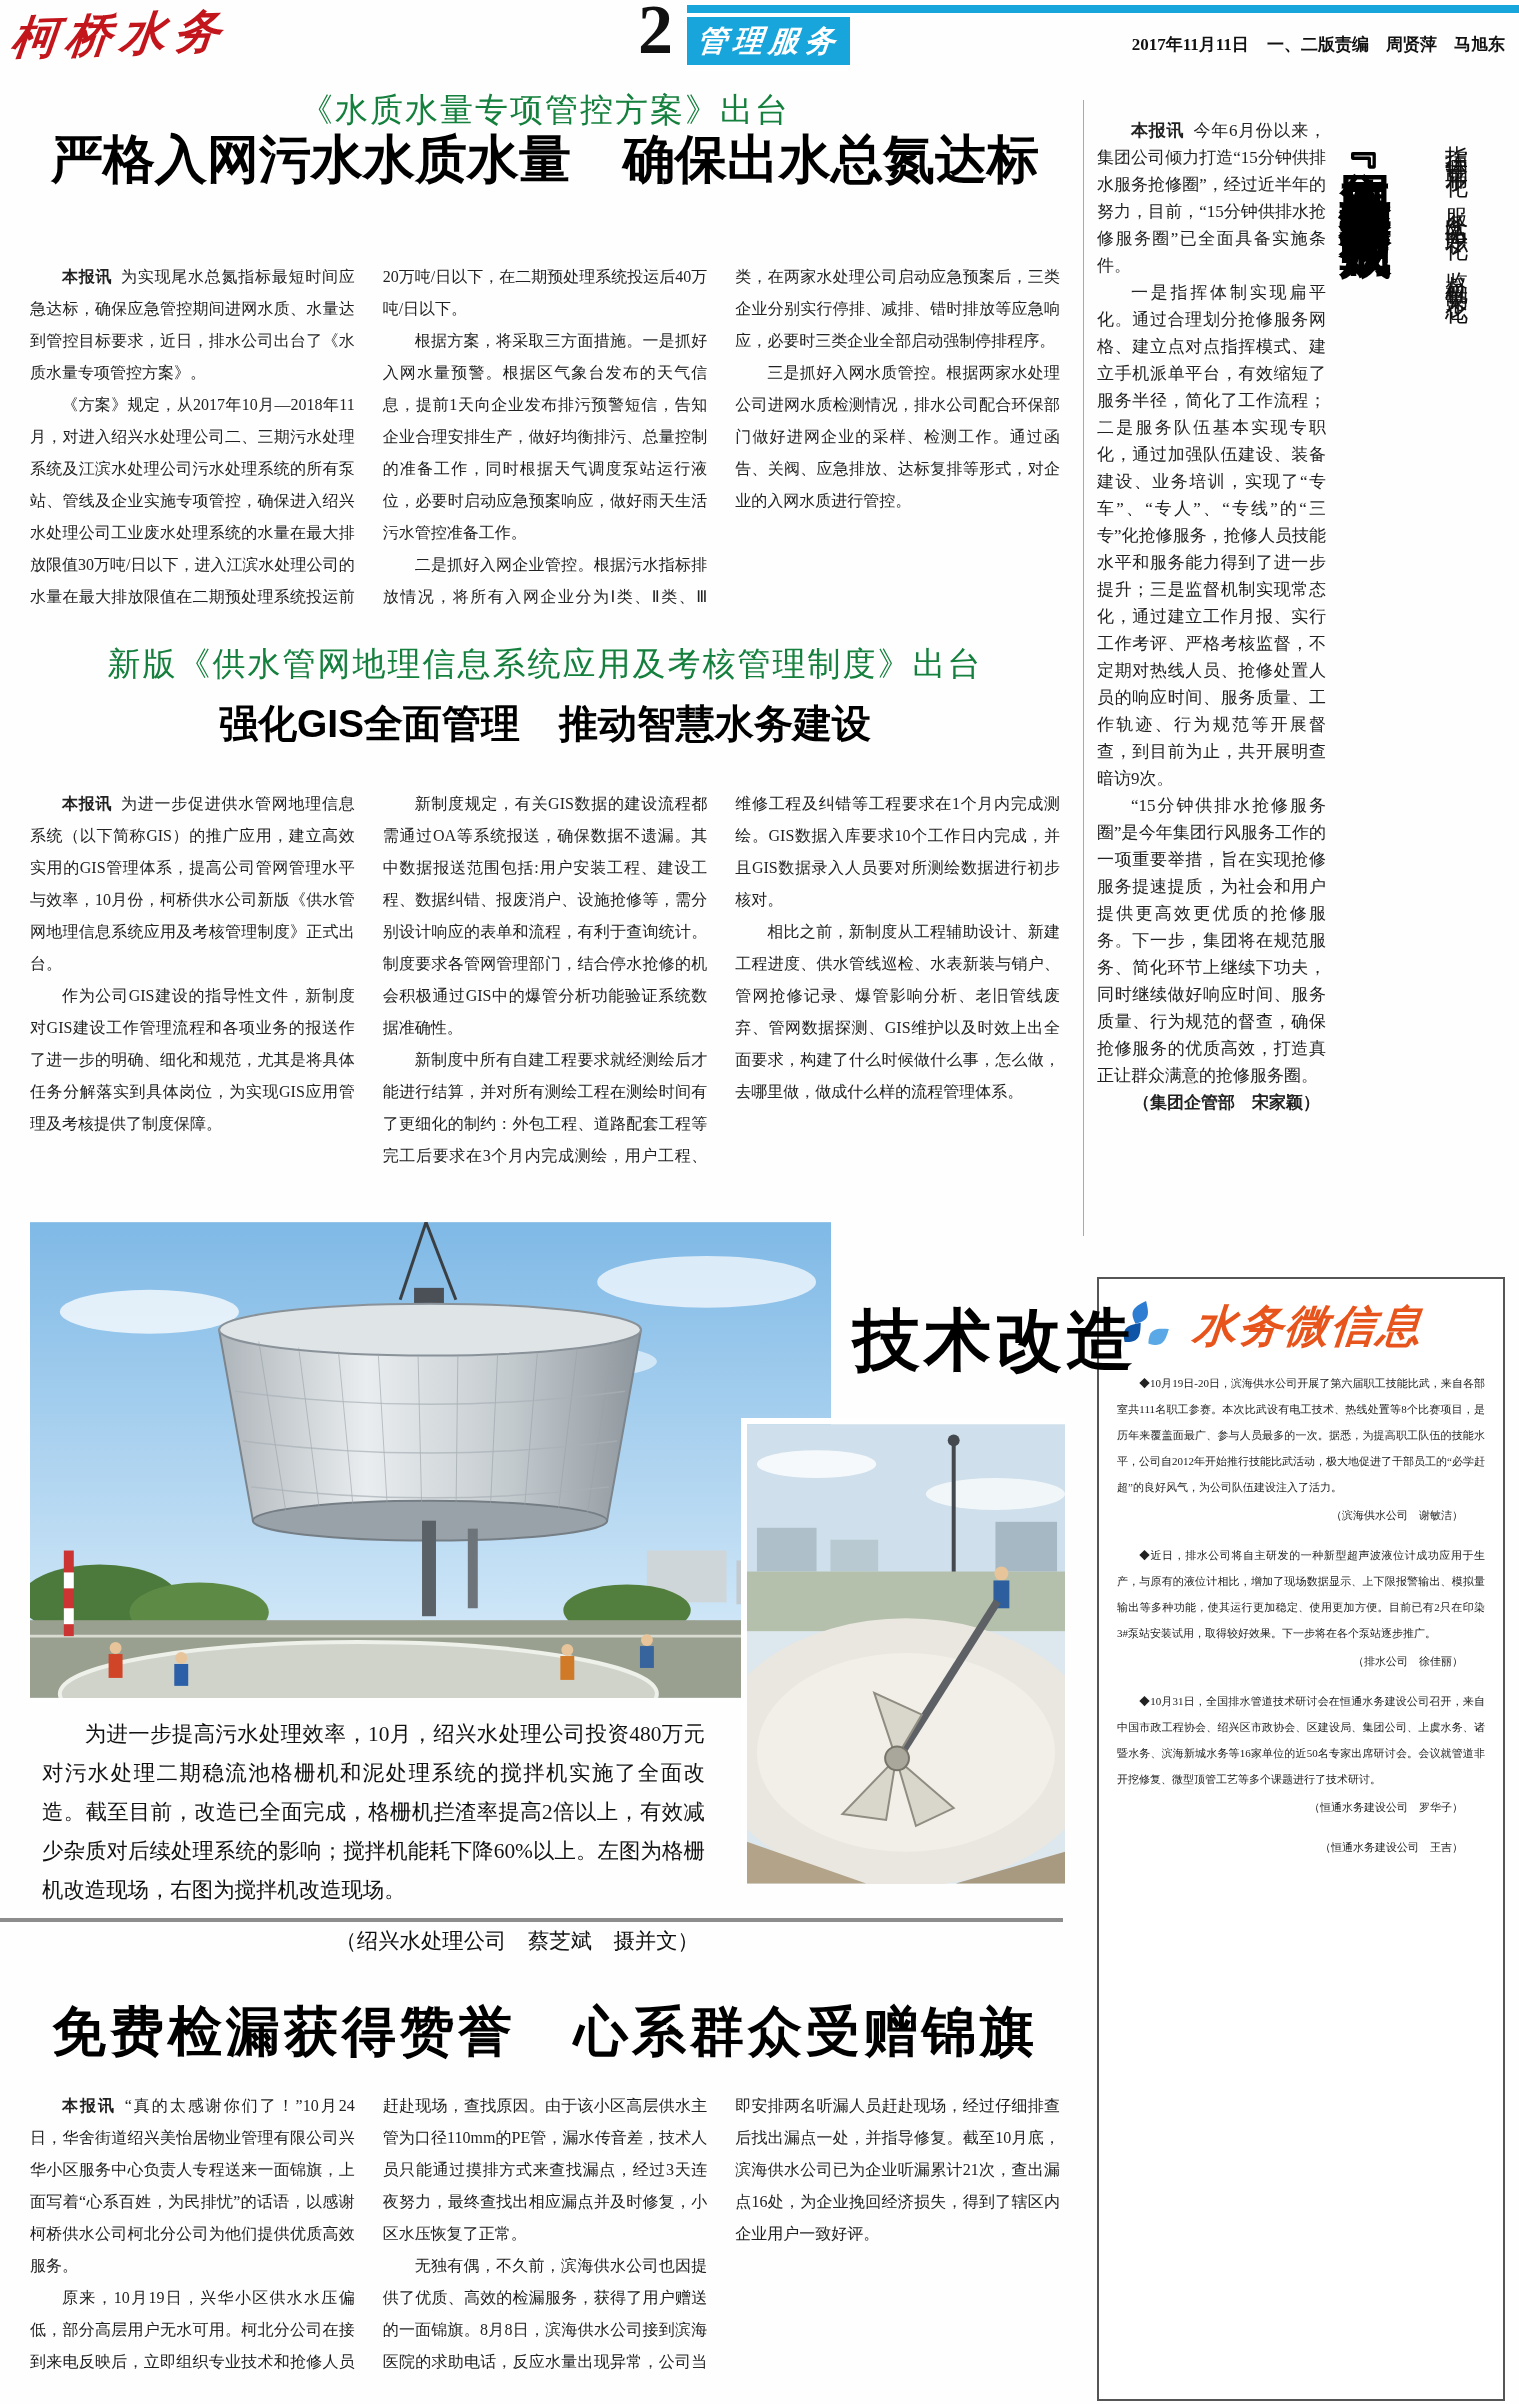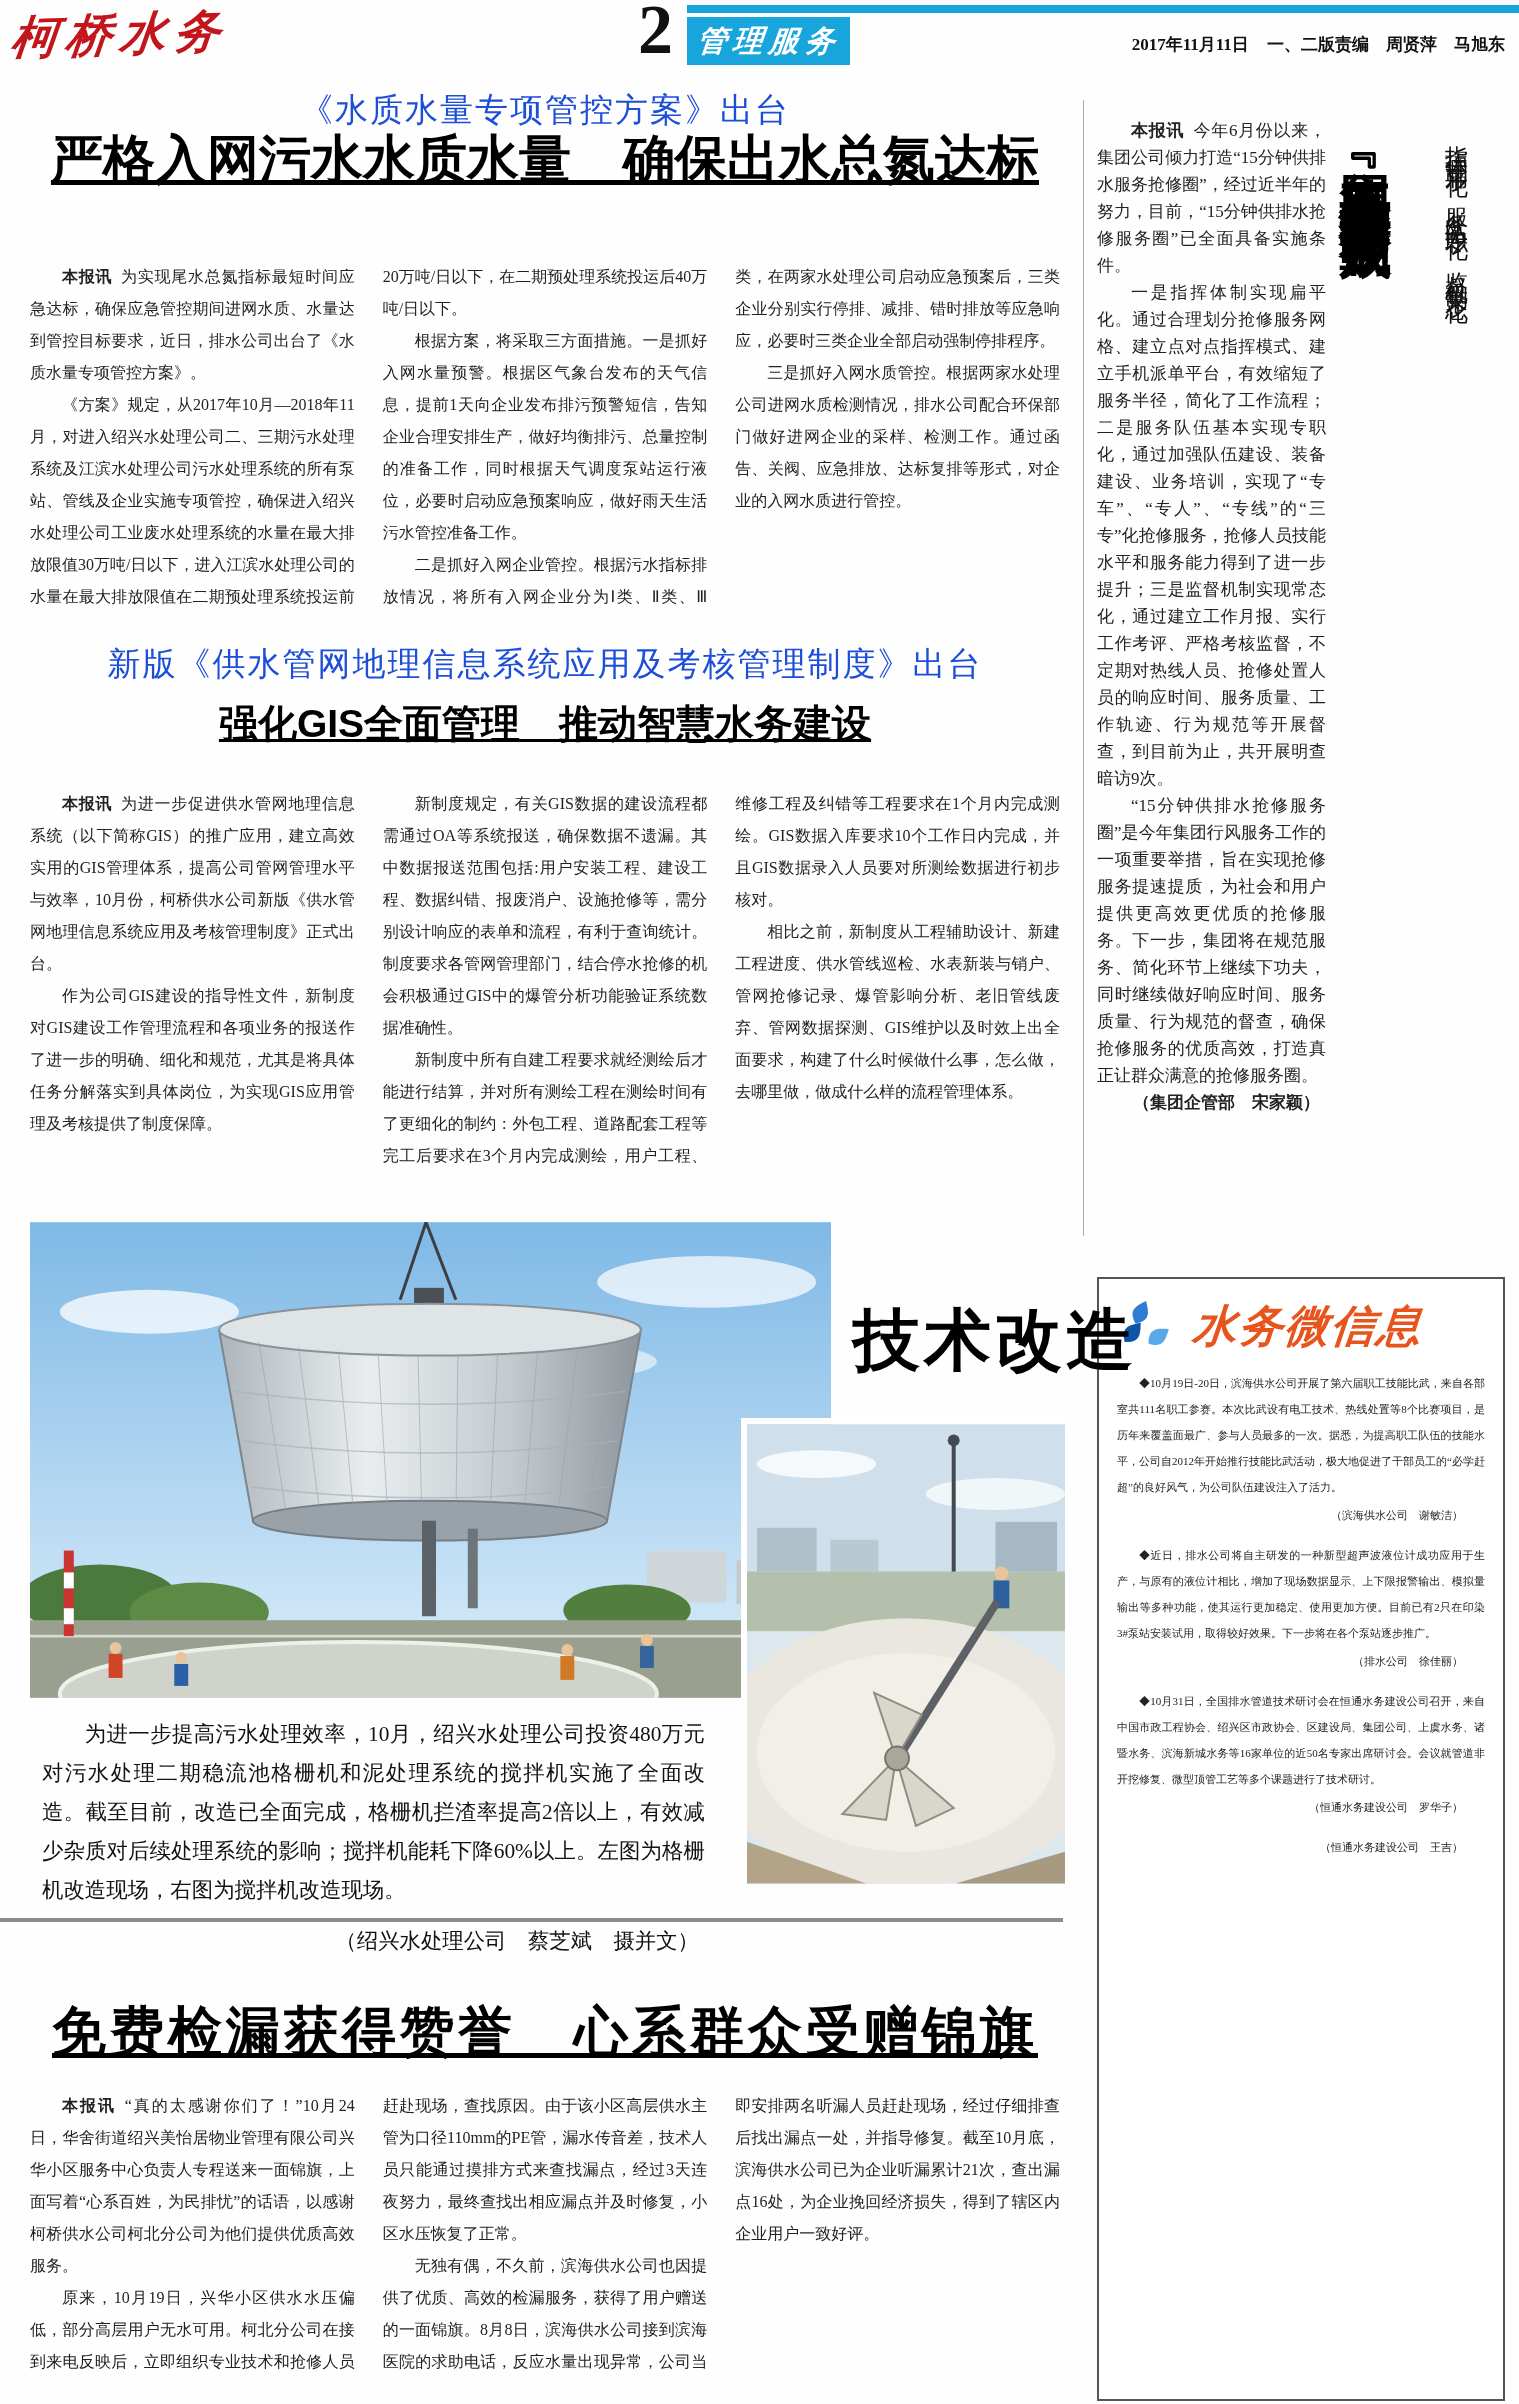--- a/index.html
+++ b/index.html
@@ -13,24 +13,24 @@
       font-family:"Liberation Serif",serif;color:#111;}
   .head-rule{position:absolute;left:687px;top:5px;width:833px;height:8px;background:#18a5dc;}
   .section-box{position:absolute;left:687px;top:17px;width:163px;height:48px;background:#18a5dc;
       display:flex;align-items:center;justify-content:center;}
   .section-box span{color:#fff;font-size:30px;font-weight:bold;letter-spacing:6px;
       transform:skewX(-6deg);font-family:"Liberation Serif",serif;font-style:italic;}
   .date-line{position:absolute;left:1035px;top:33px;width:470px;text-align:right;
       font-size:17px;font-weight:bold;color:#111;}
   .date-line .gap{display:inline-block;width:14px;}
   
-  .kicker{position:absolute;left:30px;width:1030px;text-align:center;color:#1d4ed8;
+  .kicker{position:absolute;left:30px;width:1030px;text-align:center;color:#15803d;
       font-size:33px;letter-spacing:2px;font-family:"Liberation Serif",serif;}
   .headline{position:absolute;left:30px;width:1030px;text-align:center;color:#000;
-      font-weight:bold;font-family:"Liberation Sans",sans-serif;text-decoration:underline;}
+      font-weight:bold;font-family:"Liberation Sans",sans-serif;}
   .body-cols{position:absolute;left:30px;width:1030px;column-gap:28px;column-count:3;
       column-fill:auto;overflow:hidden;font-size:16px;line-height:32px;text-align:justify;}
   .body-cols p{margin:0;text-indent:2em;}
   .body-cols p.noindent{text-indent:0;}
   b.lead{font-family:Liberation Sans, sans-serif;margin-right:.55em;}
   .byline{text-align:right;padding-right:18px;font-weight:600;text-indent:0 !important;}
   
   .v-rule{position:absolute;left:1083px;top:100px;width:1px;height:1136px;background:#aaa;}
   .v-body{position:absolute;left:1097px;top:117px;width:229px;height:1120px;overflow:hidden;
       font-size:17px;line-height:27px;text-align:justify;}

